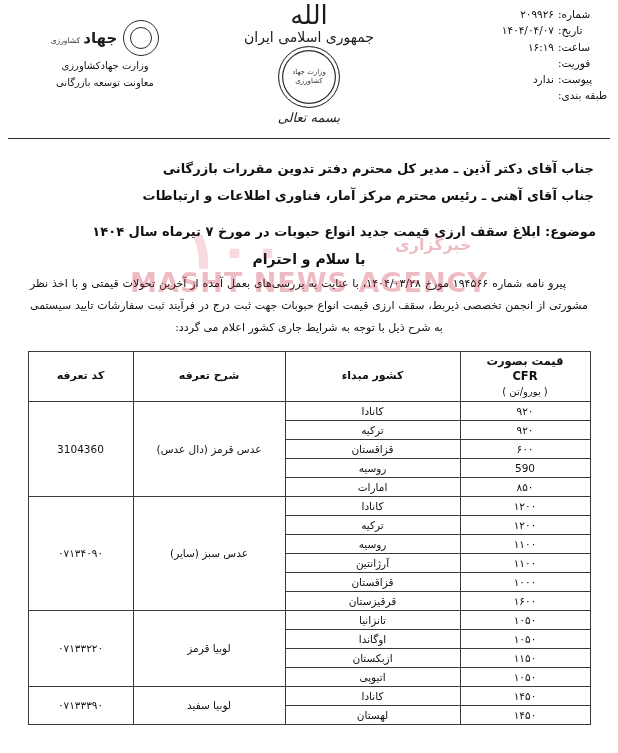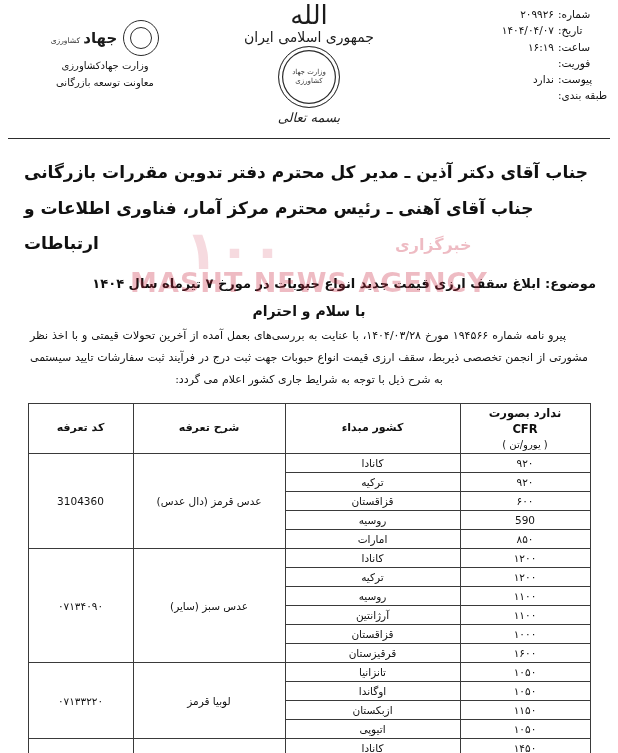--- a/index.html
+++ b/index.html
@@ -149,23 +149,23 @@
 
   .rule {
     border: 0;
     border-top: 1.4px solid #2d2d2d;
     margin: 2px 8px 0 8px;
   }
 
   
   .addressee {
     margin: 16px 24px 0 24px;
-    text-align: left;
-    font-weight: bold;
-    font-size: 17px;
+    text-align: right;
+    font-weight: bold;
+    font-size: 13px;
     line-height: 2.1;
     color: #111;
   }
   .subject {
     margin: 14px 22px 0 22px;
     text-align: right;
     font-weight: bold;
     font-size: 13px;
     color: #111;
   }
@@ -329,21 +329,21 @@
   <div class="watermark">
     <div class="wm-100">۱۰۰</div>
     <div class="wm-text">MASHT NEWS AGENCY</div>
     <div class="wm-fa">خبرگزاری</div>
   </div>
 
   <table class="tariff">
     <thead>
       <tr>
         <th class="col-price price-head">
-          <b>ندارد بصورت CFR</b>
+          <b>قیمت بصورت CFR</b>
           <span class="sub">( یورو/تن )</span>
         </th>
         <th class="col-origin">کشور مبداء</th>
         <th class="col-desc">شرح تعرفه</th>
         <th class="col-code">کد تعرفه</th>
       </tr>
     </thead>
     <tbody>
 
       <tr>

